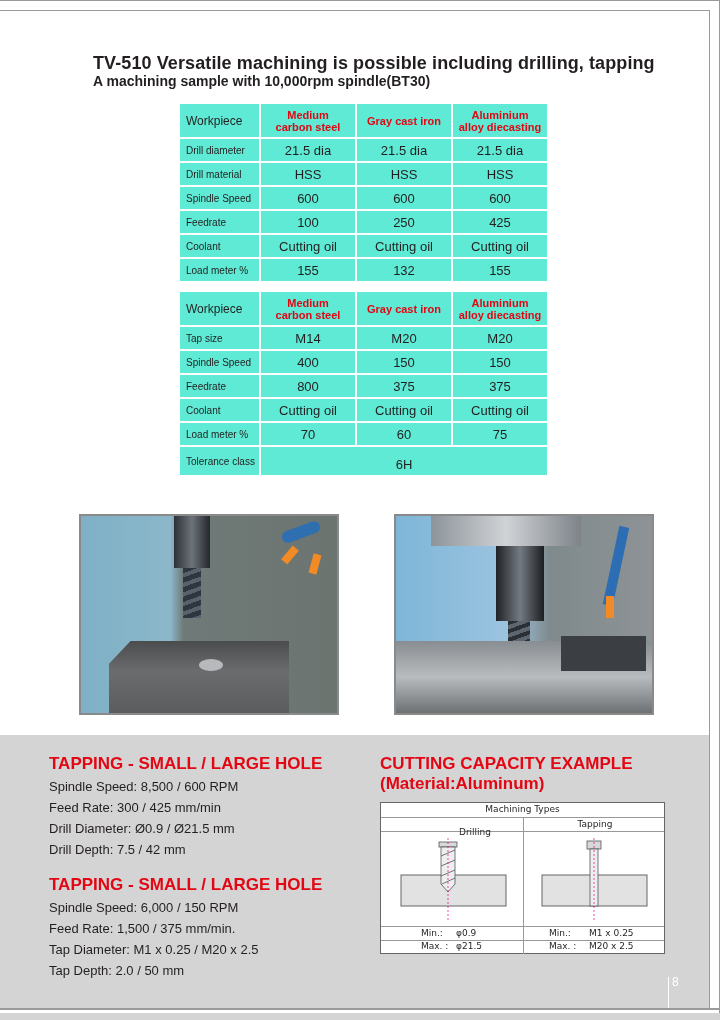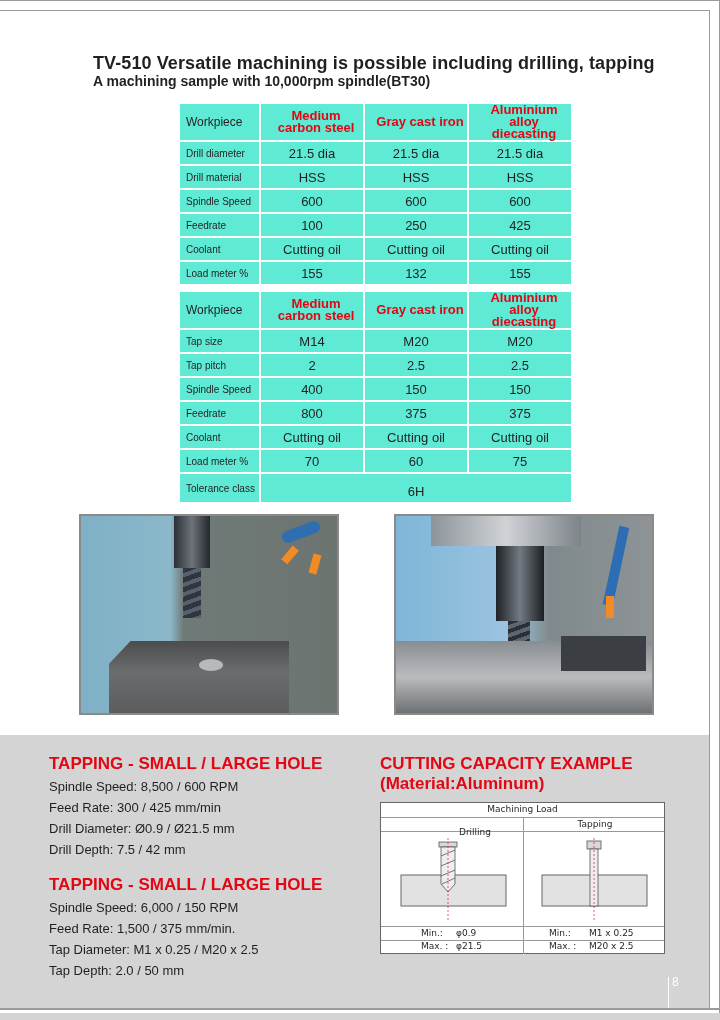--- a/index.html
+++ b/index.html
@@ -19,21 +19,21 @@
            font-size:18px; color:#231f20; letter-spacing:0.1px; white-space:nowrap; }
   .subtitle { position:absolute; left:93px; top:73px; font-family:"Liberation Sans", sans-serif; font-weight:bold;
               font-size:14px; color:#231f20; white-space:nowrap; }
 
   table.spec { position:absolute; left:178px; border-collapse:separate; border-spacing:2px; background:#ffffff;
                font-family:"Liberation Sans", sans-serif; }
   table.spec td { background:#5eead4; height:22px; padding:0; text-align:center; font-size:13px; color:#231f20; }
   table.spec td.lbl { text-align:left; padding-left:6px; font-size:10px; width:73px; }
   table.spec tr.hdr td { height:33px; }
   table.spec tr.hdr td.lbl { font-size:12px; }
-  table.spec td.mat { color:#e30613; font-weight:bold; font-size:13px; line-height:12px; width:94px;padding-left:8px; }
+  table.spec td.mat { color:#e30613; font-weight:bold; font-size:11px; line-height:12px; width:94px; }
   table.spec td.c { width:94px; }
   #t1 { top:102px; }
   #t2 { top:290px; }
 
   .photo { position:absolute; top:514px; width:260px; height:201px; border:2px solid #8a8a8a; box-sizing:border-box; overflow:hidden; }
   #photo1 { left:79px; background:linear-gradient(90deg,#7fb0c6 0%,#8bb7c9 35%,#6f7a78 40%,#6c7470 100%); }
   #photo2 { left:394px; background:linear-gradient(90deg,#7fb6d8 0%,#9cc4e0 45%,#7f8a8c 60%,#8e9396 100%); }
   .ph-part { position:absolute; }
 
   .sec-head { position:absolute; font-family:"Liberation Sans", sans-serif; font-weight:bold; color:#e30613; font-size:17px; white-space:nowrap; }
@@ -109,26 +109,20 @@
     <td class="lbl">Workpiece</td>
     <td class="mat"><span>Medium</span><br><span>carbon steel</span></td>
     <td class="mat"><span>Gray cast iron</span></td>
     <td class="mat"><span>Aluminium</span><br><span>alloy diecasting</span></td>
   </tr>
   <tr>
         <td class="lbl">Tap size</td>
         <td class="c">M14</td>
         <td class="c">M20</td>
         <td class="c">M20</td>
-      </tr>
-  <tr>
-        <td class="lbl">Tap pitch</td>
-        <td class="c">2</td>
-        <td class="c">2.5</td>
-        <td class="c">2.5</td>
       </tr>
   <tr>
         <td class="lbl">Spindle Speed</td>
         <td class="c">400</td>
         <td class="c">150</td>
         <td class="c">150</td>
       </tr>
   <tr>
         <td class="lbl">Feedrate</td>
         <td class="c">800</td>
@@ -185,21 +179,21 @@
 <div class="sec-line" style="top:900px;">Spindle Speed: 6,000 / 150 RPM</div>
 <div class="sec-line" style="top:921px;">Feed Rate: 1,500 / 375 mm/min.</div>
 <div class="sec-line" style="top:942px;">Tap Diameter: M1 x 0.25 / M20 x 2.5</div>
 <div class="sec-line" style="top:963px;">Tap Depth: 2.0 / 50 mm</div>
 
 <div class="sec-head" style="left:380px;top:754px;">CUTTING CAPACITY EXAMPLE</div>
 <div class="sec-head" style="left:380px;top:774px;">(Material:Aluminum)</div>
 
 <div class="cap">
   <div class="cap-row" style="top:0;height:14px;">
-    <div class="cap-cell" style="left:0;width:100%;top:1px;">Machining Load</div>
+    <div class="cap-cell" style="left:0;width:100%;top:1px;">Machining Types</div>
   </div>
   <div class="cap-row" style="top:15px;height:13px;">
     <div class="cap-cell" style="left:0;width:142px;top:9px;padding-left:23px;">Drilling</div>
     <div class="cap-cell" style="left:143px;width:142px;top:1px;">Tapping</div>
   </div>
   <div class="vline" style="left:142px;top:15px;height:136px;"></div>
 
   <svg style="position:absolute;left:0;top:29px;" width="142" height="94">
     <rect x="20" y="43" width="105" height="31" fill="#e2e2e2" stroke="#666" stroke-width="1"></rect>
     <rect x="58" y="10" width="18" height="5" fill="#d8d8d8" stroke="#555" stroke-width="0.8"></rect>

